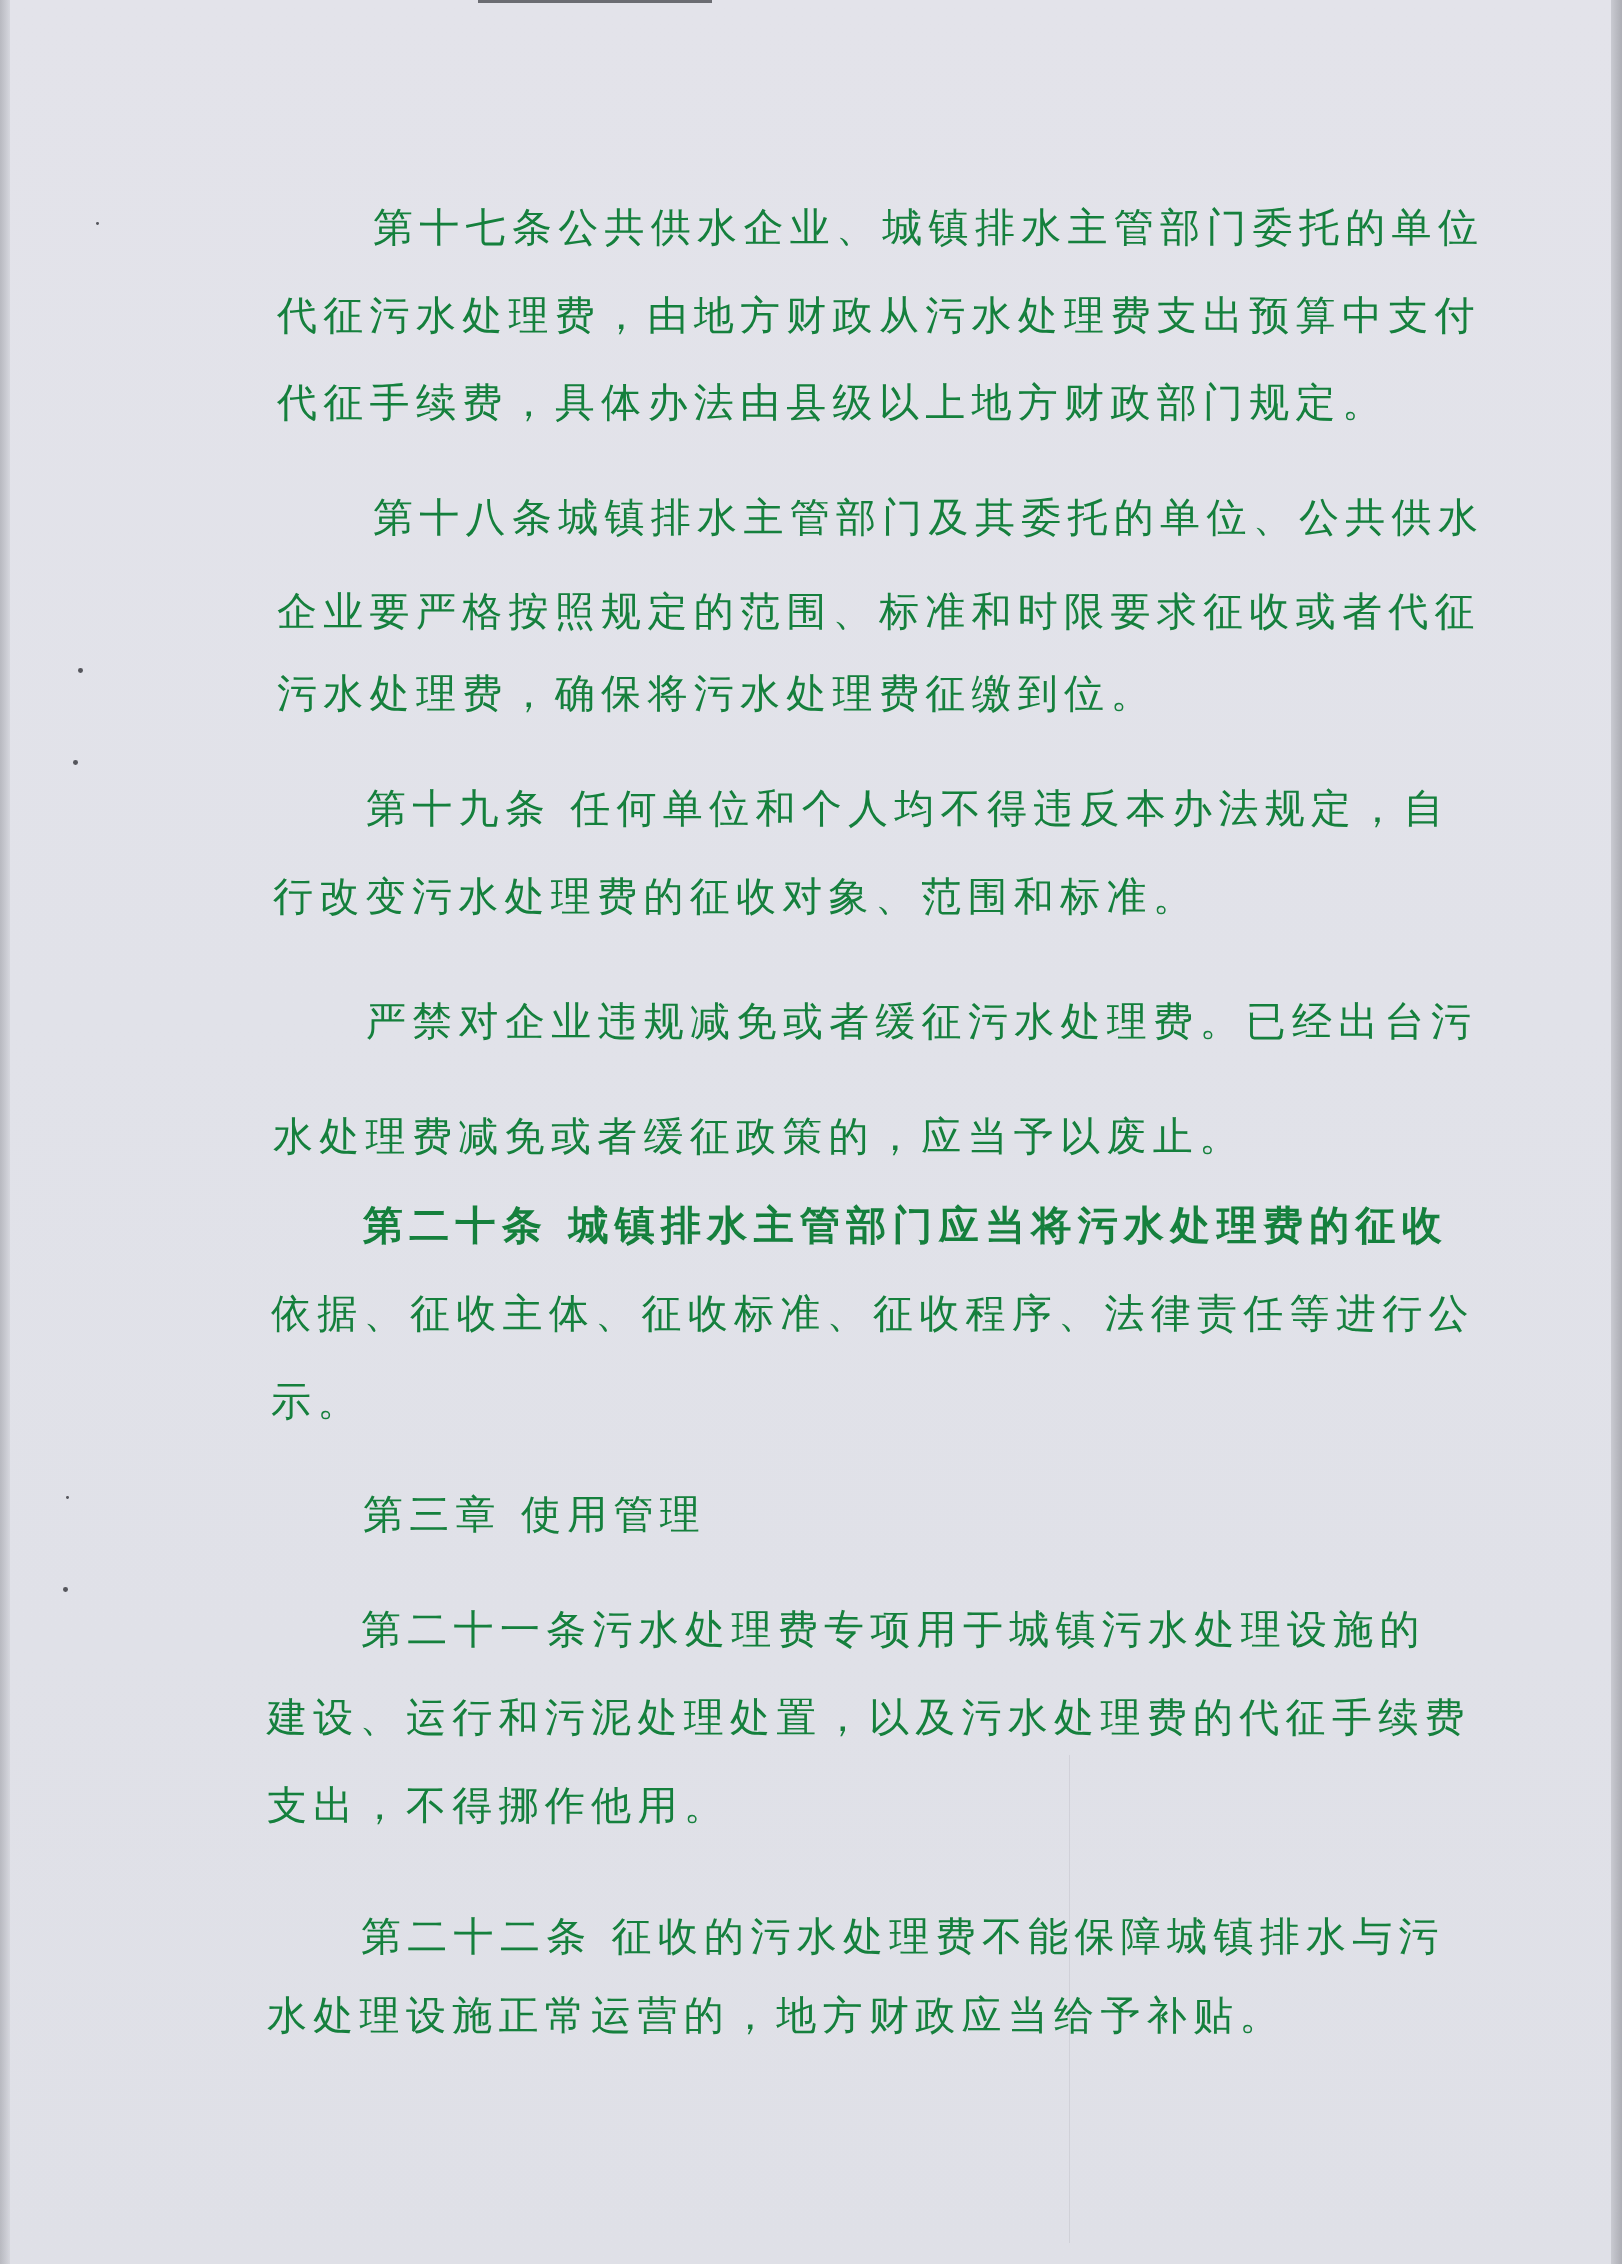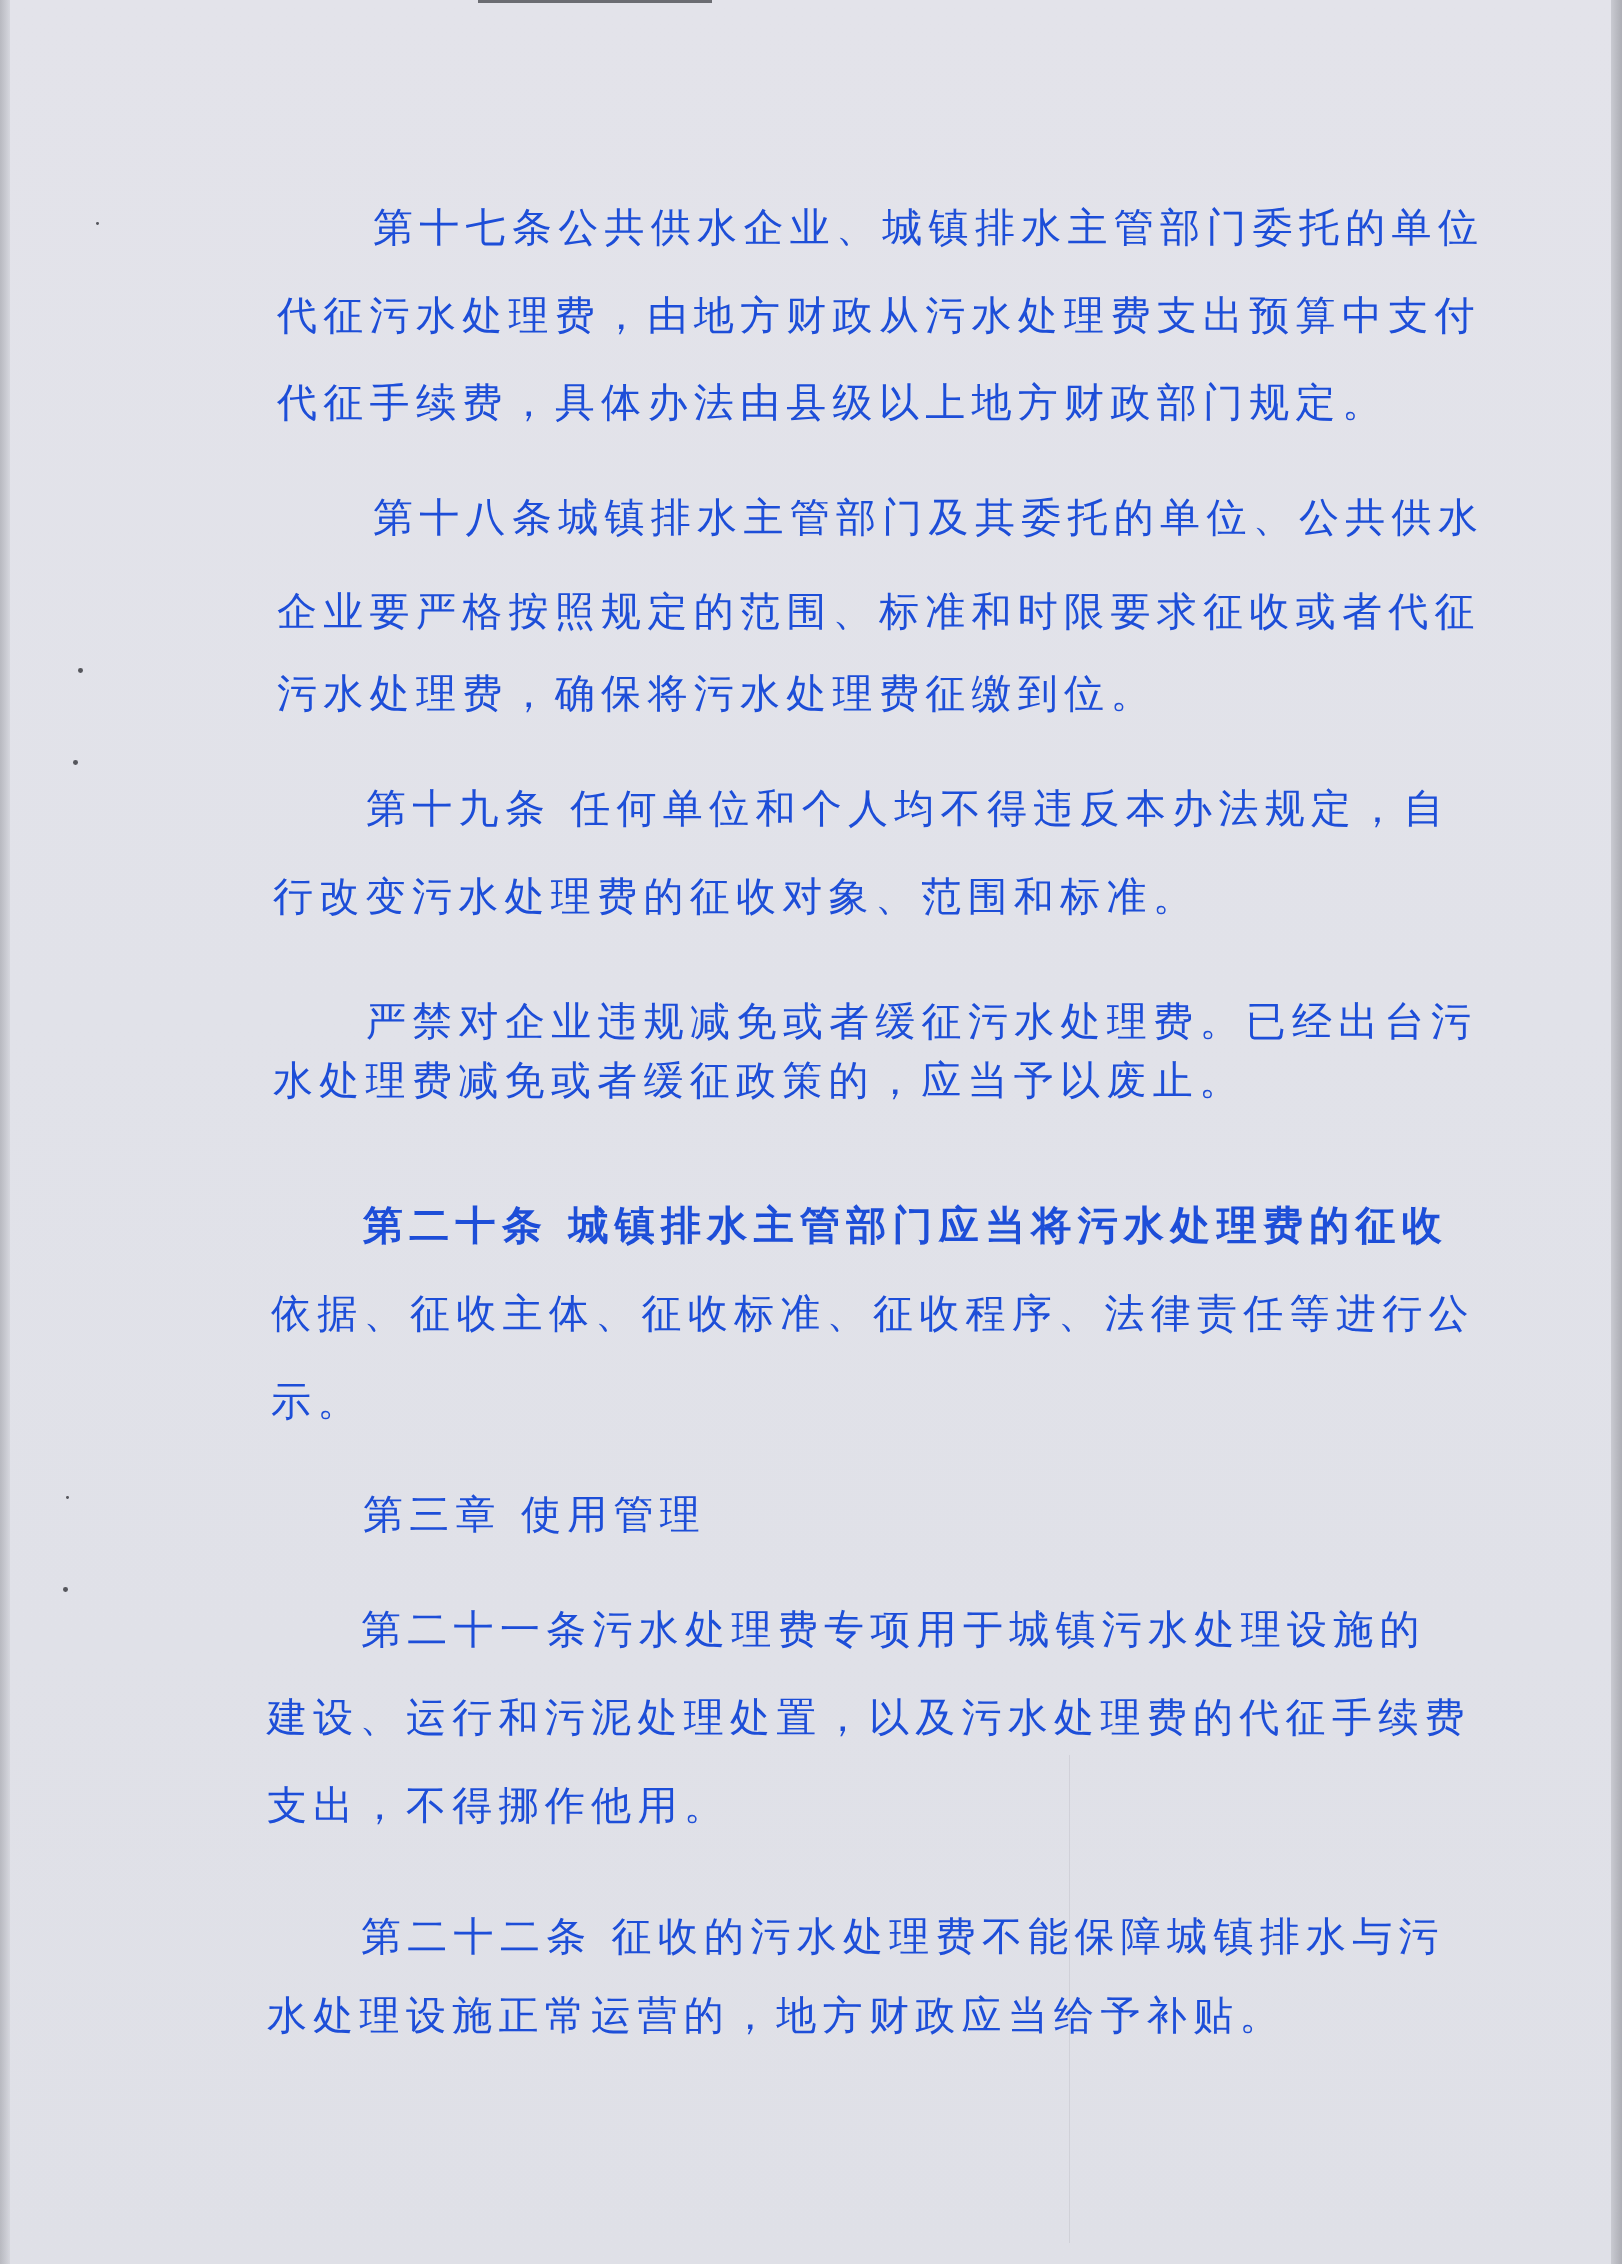--- a/index.html
+++ b/index.html
@@ -59,21 +59,21 @@
       width: 1623px;
       height: 2265px;
       color: #3a3a3e;
     }
     .line {
       position: absolute;
       font-size: 40px;
       letter-spacing: 6.3px;
       white-space: nowrap;
       line-height: 1;
-      color: #1d4ed8;
+      color: #15803d;
     }
   </style>
 </head>
 <body>
 
 <div class="page"></div>
 <div class="left-edge"></div>
 <div class="right-edge"></div>
 <div class="top-scan-bar"></div>
 <div class="dot" style="left:96px; top:222px; width:2.9px; height:2.9px;"></div>
@@ -97,21 +97,21 @@
     <div class="line" style="left:277px; top:673px;">污水处理费，确保将污水处理费征缴到位。</div>
   </div>
 
   <div>
     <div class="line" style="left:366px; top:788px;">第十九条 任何单位和个人均不得违反本办法规定，自</div>
     <div class="line" style="left:273px; top:876px;">行改变污水处理费的征收对象、范围和标准。</div>
   </div>
 
   <div>
     <div class="line" style="left:366px; top:1001px;">严禁对企业违规减免或者缓征污水处理费。已经出台污</div>
-    <div class="line" style="left:273px; top:1060px;">水处理费减免或者缓征政策的，应当予以废止。</div>
+    <div class="line" style="left:273px; top:1116px;">水处理费减免或者缓征政策的，应当予以废止。</div>
   </div>
 
   <div>
     <div class="line" style="left:363px; top:1205px;font-weight:bold;">第二十条 城镇排水主管部门应当将污水处理费的征收</div>
     <div class="line" style="left:271px; top:1293px;">依据、征收主体、征收标准、征收程序、法律责任等进行公</div>
     <div class="line" style="left:271px; top:1381px;">示。</div>
   </div>
 
   <div>
     <div class="line" style="left:363px; top:1494px;">第三章 使用管理</div>

